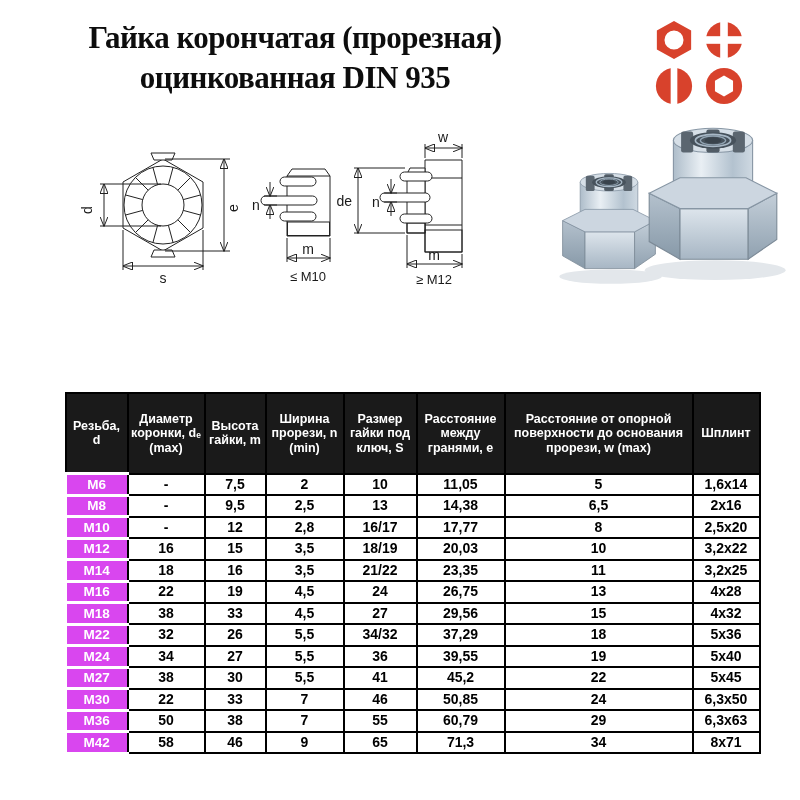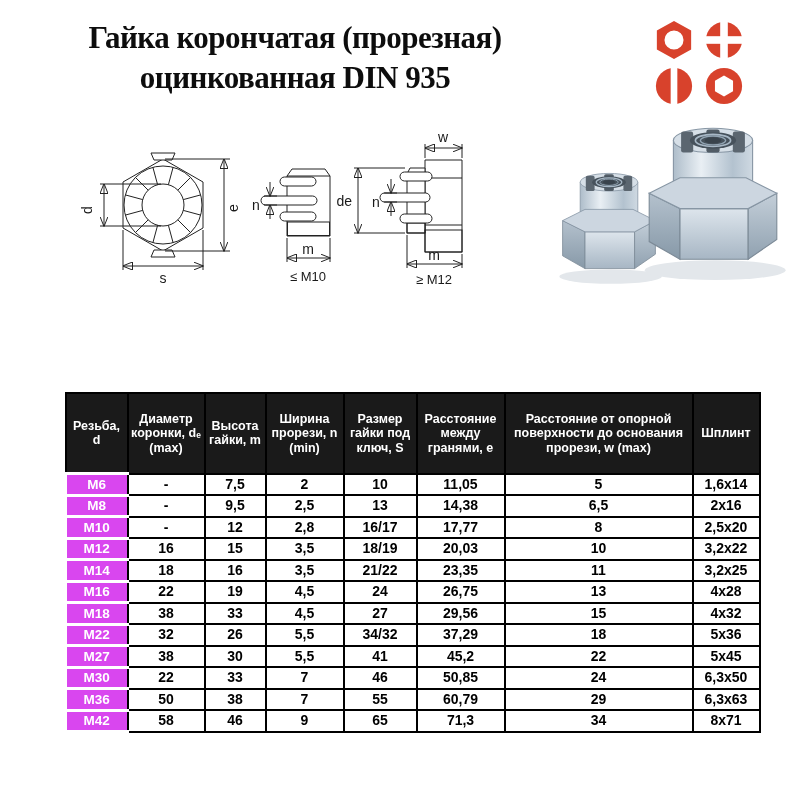--- a/index.html
+++ b/index.html
@@ -315,20 +315,30 @@
             <th class="rowhead">M22</th>
             <td>32</td>
             <td>26</td>
             <td>5,5</td>
             <td>34/32</td>
             <td>37,29</td>
             <td>18</td>
             <td>5x36</td>
           </tr>
           <tr>
+            <th class="rowhead">M24</th>
+            <td>34</td>
+            <td>27</td>
+            <td>5,5</td>
+            <td>36</td>
+            <td>39,55</td>
+            <td>19</td>
+            <td>5x40</td>
+          </tr>
+          <tr>
             <th class="rowhead">M27</th>
             <td>38</td>
             <td>30</td>
             <td>5,5</td>
             <td>41</td>
             <td>45,2</td>
             <td>22</td>
             <td>5x45</td>
           </tr>
           <tr>

